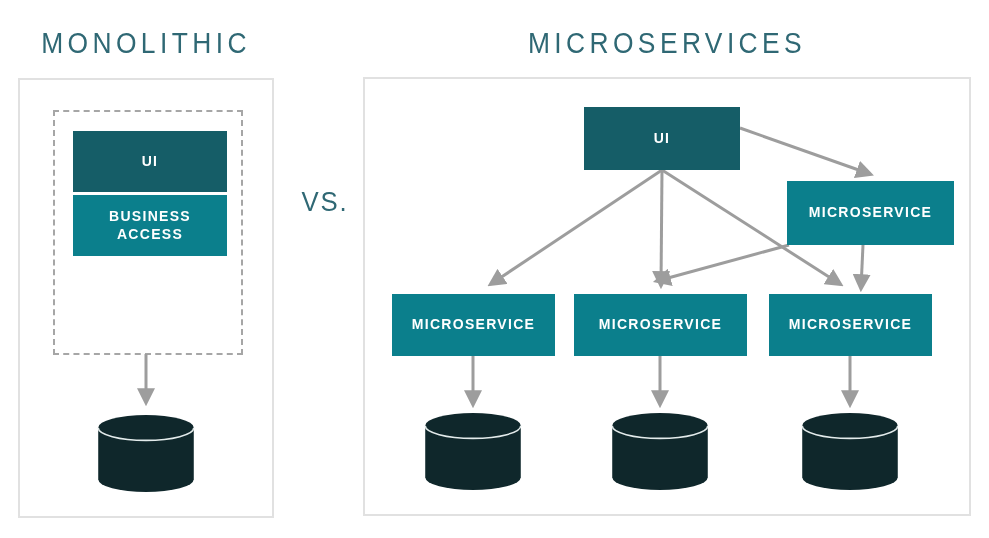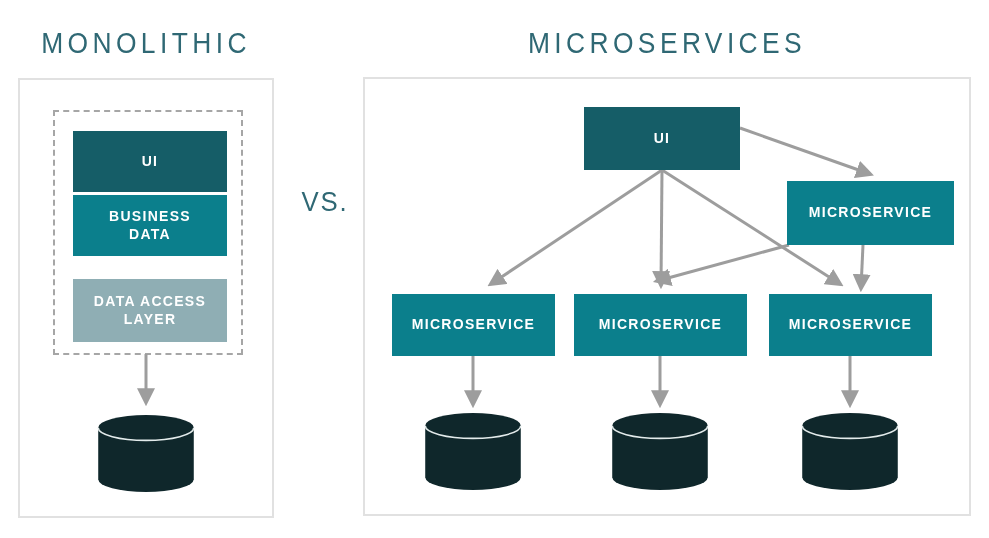--- a/index.html
+++ b/index.html
@@ -84,25 +84,21 @@
   <div class="vs">VS.</div>
 
   <div class="panel panel-mono">
 
     <div class="dashed-box">
       <div class="node node-dark layer layer-ui">
         <span>UI</span>
       </div>
       <div class="node node-teal layer layer-bl">
         <span>BUSINESS</span>
-        <span>DATA</span>
-      </div>
-      <div class="node node-muted layer layer-dal">
-        <span>DATA ACCESS</span>
-        <span>LAYER</span>
+        <span>ACCESS</span>
       </div>
     </div>
 
     <svg class="overlay" width="252" height="436" viewBox="0 0 252 436">
       <defs>
         <marker id="ah1" markerWidth="6" markerHeight="6" refX="4.6" refY="3" orient="auto" markerUnits="strokeWidth">
           <path d="M0,0 L6,3 L0,6 Z" style="fill:var(--arrow-gray)"></path>
         </marker>
       </defs>
       <line class="arrow-line" x1="126" y1="274" x2="126" y2="322" marker-end="url(#ah1)"></line>

